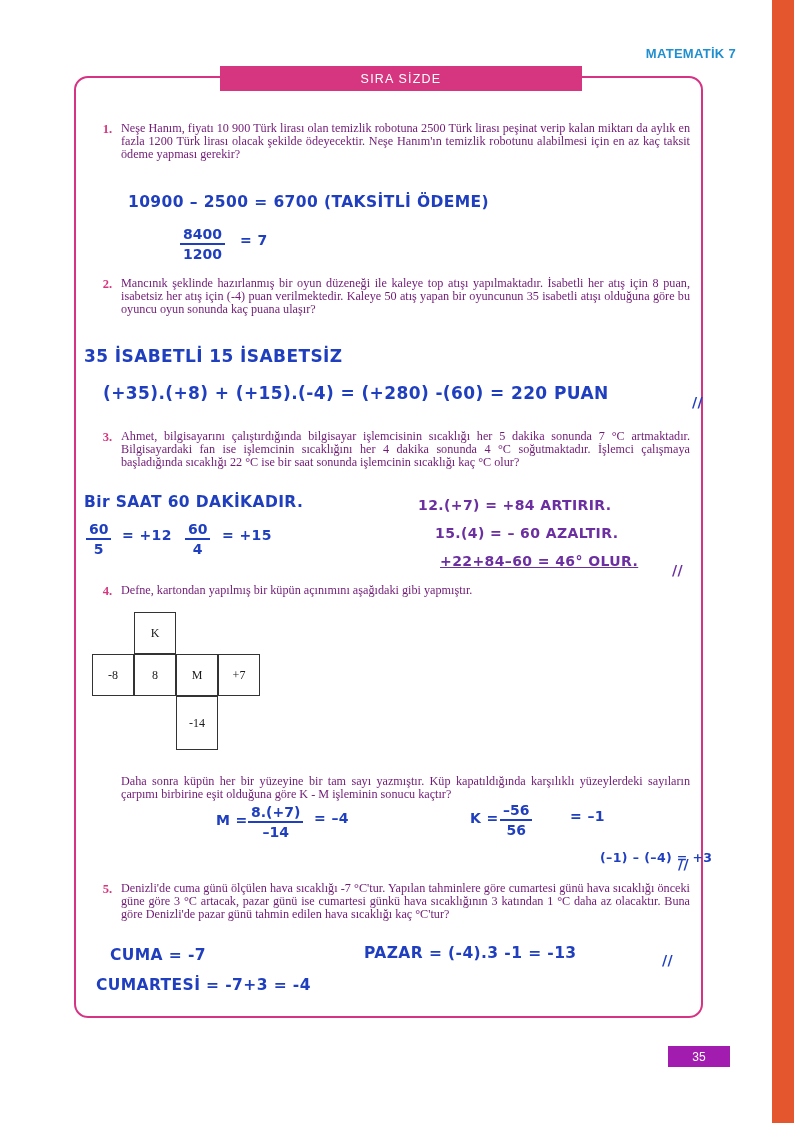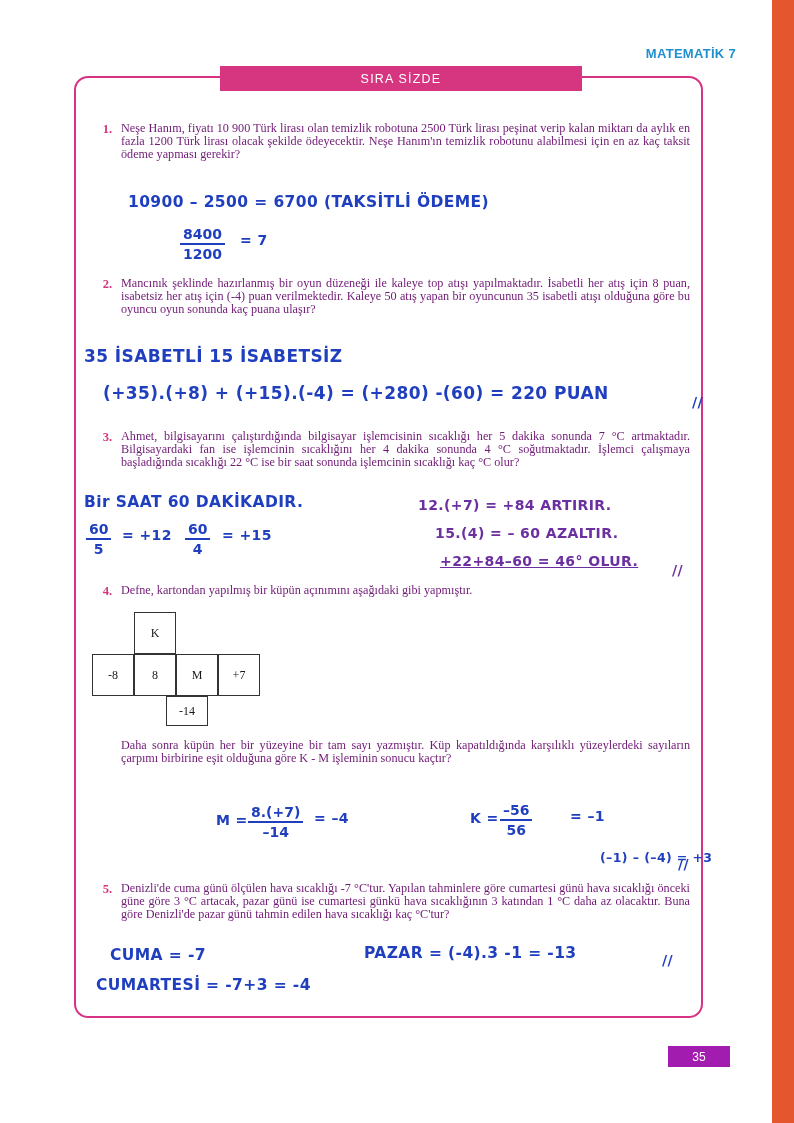--- a/index.html
+++ b/index.html
@@ -213,24 +213,24 @@
   <div class="q-num">4.</div>
   <div class="q-text">Defne, kartondan yapılmış bir küpün açınımını aşağıdaki gibi yapmıştır.</div>
 </div>
 
 <div class="net" style="left:134px; top:612px; width:250px; height:120px;">
   <div class="cell" style="left:0px; top:0px; width:42px; height:42px;">K</div>
   <div class="cell" style="left:-42px; top:42px; width:42px; height:42px;">-8</div>
   <div class="cell" style="left:0px; top:42px; width:42px; height:42px;">8</div>
   <div class="cell" style="left:42px; top:42px; width:42px; height:42px;">M</div>
   <div class="cell" style="left:84px; top:42px; width:42px; height:42px;">+7</div>
-  <div class="cell" style="left:32px; top:84px; width:42px; height:30px;">-14</div>
-</div>
-
-<div class="q" style="top:739px;">
+  <div class="cell" style="left:42px; top:84px; width:42px; height:54px;">-14</div>
+</div>
+
+<div class="q" style="top:775px;">
   <div class="q-text">Daha sonra küpün her bir yüzeyine bir tam sayı yazmıştır. Küp kapatıldığında karşılıklı yüzeylerdeki sayıların çarpımı birbirine eşit olduğuna göre K - M işleminin sonucu kaçtır?</div>
 </div>
 
 <div class="hw mid" style="left:216px; top:812px;">M =</div>
 <div class="frac" style="left:248px; top:804px; font-size:14px;">
   <span class="top">8.(+7)</span>
   <span class="bot">–14</span>
 </div>
 <div class="hw mid" style="left:314px; top:810px;">= –4</div>
 

